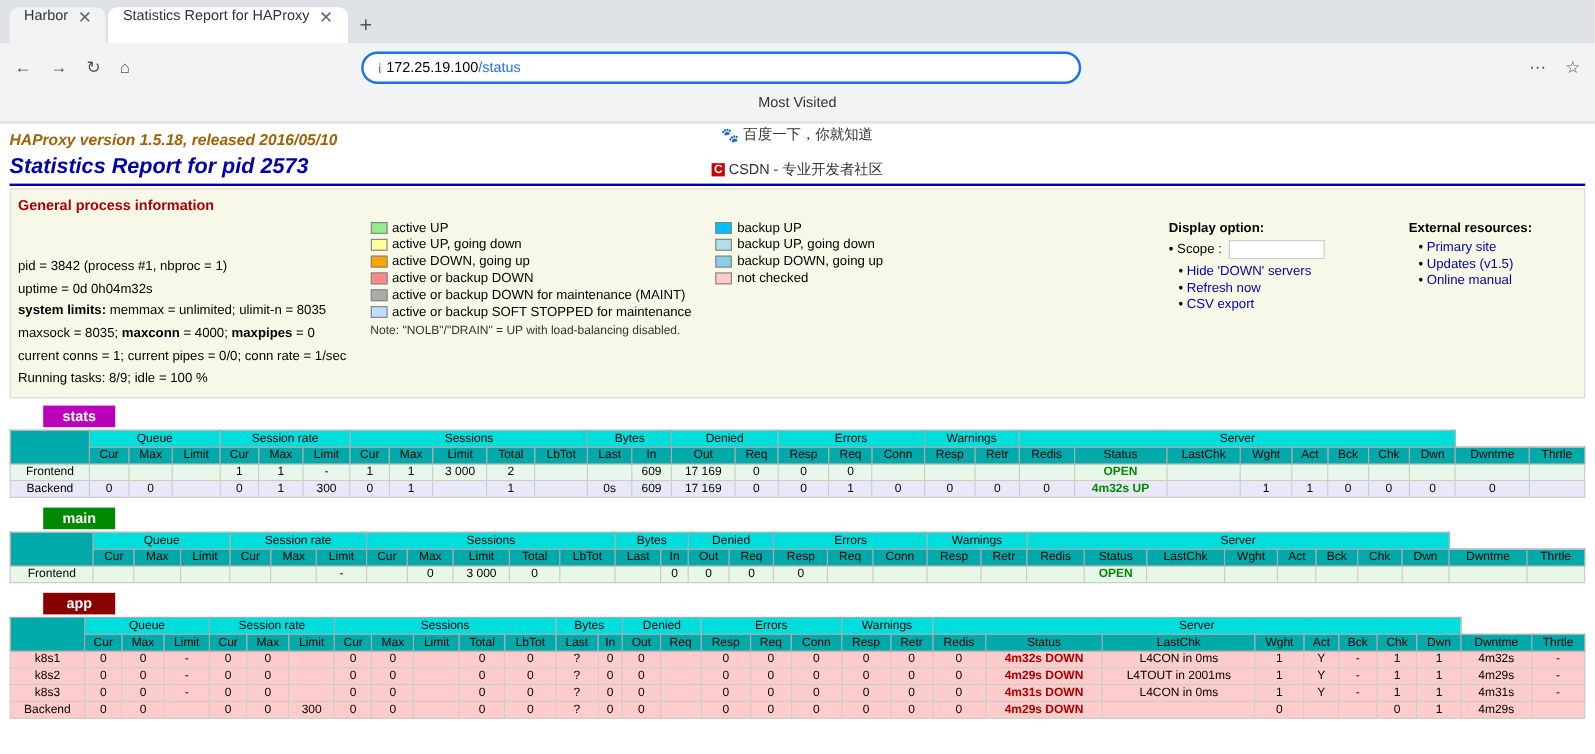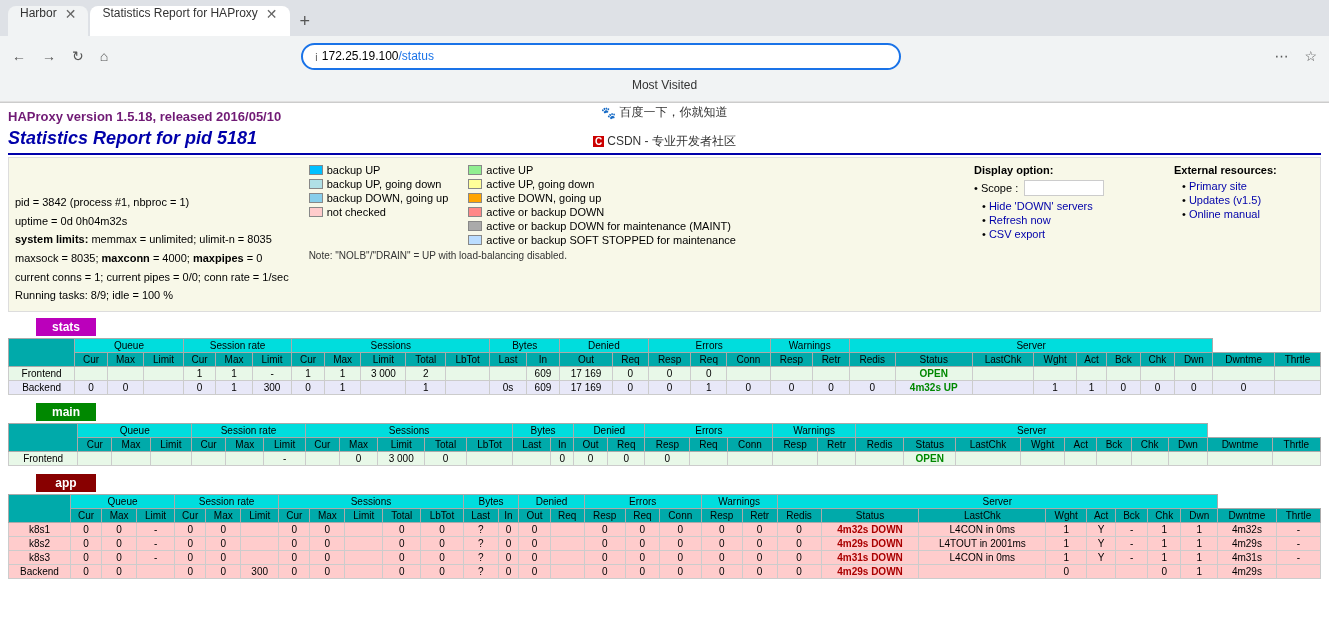--- a/index.html
+++ b/index.html
@@ -18,21 +18,21 @@
     .url-lock { color: #666; margin-right: 4px; font-size: 11px; }
     .url-text { flex: 1; font-size: 12px; }
     .url-text span.path { color: #1a73e8; }
     .nav-right { display: flex; gap: 8px; align-items: center; margin-left: auto; }
 
     .bookmarks-bar { display: flex; align-items: center; padding: 2px 8px; background: #f1f3f4; border-bottom: 1px solid #e0e0e0; font-size: 12px; gap: 12px; height: 26px; flex-direction: column; }
     .bookmark-item { display: flex; align-items: center; gap: 3px; cursor: pointer; color: #333; }
 
     
     .page-content { background: #fff; padding: 6px 8px; }
-    .haproxy-version { color: #701a75; font-size: 13px; font-weight: bold; }
+    .haproxy-version { color: #a16207; font-size: 13px; font-style: italic; font-weight: bold; }
     .haproxy-title { color: #00a; font-size: 18px; font-style: italic; font-weight: bold; margin: 4px 0; }
     .section-divider { border: none; border-top: 2px solid #00a; margin: 2px 0; }
 
     .general-info-section { background: #f8f8e8; border: 1px solid #ddd; padding: 6px; margin-bottom: 6px; }
     .general-info-header { color: #a00; font-weight: bold; font-size: 12px; margin-bottom: 6px; }
 
     .general-info-layout { display: flex; gap: 20px; }
     .info-left { min-width: 220px; font-size: 11px; line-height: 1.7; margin-top: 29px; }
     .info-left b { font-weight: bold; }
     .info-legend { flex: 1; }
@@ -118,79 +118,80 @@
     </div>
     <div class="bookmark-item">
       <span style="background:#c00;color:#fff;padding:0 2px;font-size:10px;font-weight:bold;">C</span>
       <span>CSDN - 专业开发者社区</span>
     </div>
   </div>
 </div>
 
 <div class="page-content">
   <div class="haproxy-version">HAProxy version 1.5.18, released 2016/05/10</div>
-  <div class="haproxy-title">Statistics Report for pid 5181</div>
+  <div class="haproxy-title">Statistics Report for pid 2573</div>
   <hr class="section-divider">
 
   <div class="general-info-section">
+    <div class="general-info-header">General process information</div>
     <div class="general-info-layout">
 
       <div class="info-left">
         <div>pid = 3842 (process #1, nbproc = 1)</div>
         <div>uptime = 0d 0h04m32s</div>
         <div><b>system limits:</b> memmax = unlimited; ulimit-n = 8035</div>
         <div>maxsock = 8035; <b>maxconn</b> = 4000; <b>maxpipes</b> = 0</div>
         <div>current conns = 1; current pipes = 0/0; conn rate = 1/sec</div>
         <div>Running tasks: 8/9; idle = 100 %</div>
       </div>
 
       <div class="info-legend">
         <div class="legend-table">
           <div class="legend-col">
             <div class="legend-item">
+              <span class="legend-box" style="background:#90ee90;"></span>
+              <span>active UP</span>
+            </div>
+            <div class="legend-item">
+              <span class="legend-box" style="background:#ffff99;"></span>
+              <span>active UP, going down</span>
+            </div>
+            <div class="legend-item">
+              <span class="legend-box" style="background:#ffa500;"></span>
+              <span>active DOWN, going up</span>
+            </div>
+            <div class="legend-item">
+              <span class="legend-box" style="background:#ff8888;"></span>
+              <span>active or backup DOWN</span>
+            </div>
+            <div class="legend-item">
+              <span class="legend-box" style="background:#aaaaaa;"></span>
+              <span>active or backup DOWN for maintenance (MAINT)</span>
+            </div>
+            <div class="legend-item">
+              <span class="legend-box" style="background:#bbddff;"></span>
+              <span>active or backup SOFT STOPPED for maintenance</span>
+            </div>
+          </div>
+          <div class="legend-col">
+            <div class="legend-item">
               <span class="legend-box" style="background:#00c0ff;"></span>
               <span>backup UP</span>
             </div>
             <div class="legend-item">
               <span class="legend-box" style="background:#b0e0e6;"></span>
               <span>backup UP, going down</span>
             </div>
             <div class="legend-item">
               <span class="legend-box" style="background:#87ceeb;"></span>
               <span>backup DOWN, going up</span>
             </div>
             <div class="legend-item">
               <span class="legend-box" style="background:#ffcccc;"></span>
               <span>not checked</span>
-            </div>
-          </div>
-          <div class="legend-col">
-            <div class="legend-item">
-              <span class="legend-box" style="background:#90ee90;"></span>
-              <span>active UP</span>
-            </div>
-            <div class="legend-item">
-              <span class="legend-box" style="background:#ffff99;"></span>
-              <span>active UP, going down</span>
-            </div>
-            <div class="legend-item">
-              <span class="legend-box" style="background:#ffa500;"></span>
-              <span>active DOWN, going up</span>
-            </div>
-            <div class="legend-item">
-              <span class="legend-box" style="background:#ff8888;"></span>
-              <span>active or backup DOWN</span>
-            </div>
-            <div class="legend-item">
-              <span class="legend-box" style="background:#aaaaaa;"></span>
-              <span>active or backup DOWN for maintenance (MAINT)</span>
-            </div>
-            <div class="legend-item">
-              <span class="legend-box" style="background:#bbddff;"></span>
-              <span>active or backup SOFT STOPPED for maintenance</span>
             </div>
           </div>
         </div>
         <div class="legend-note">Note: "NOLB"/"DRAIN" = UP with load-balancing disabled.</div>
       </div>
 
       <div class="display-options">
         <div class="display-options-title">Display option:</div>
         <div class="scope-row">
           <span>• Scope :</span>

